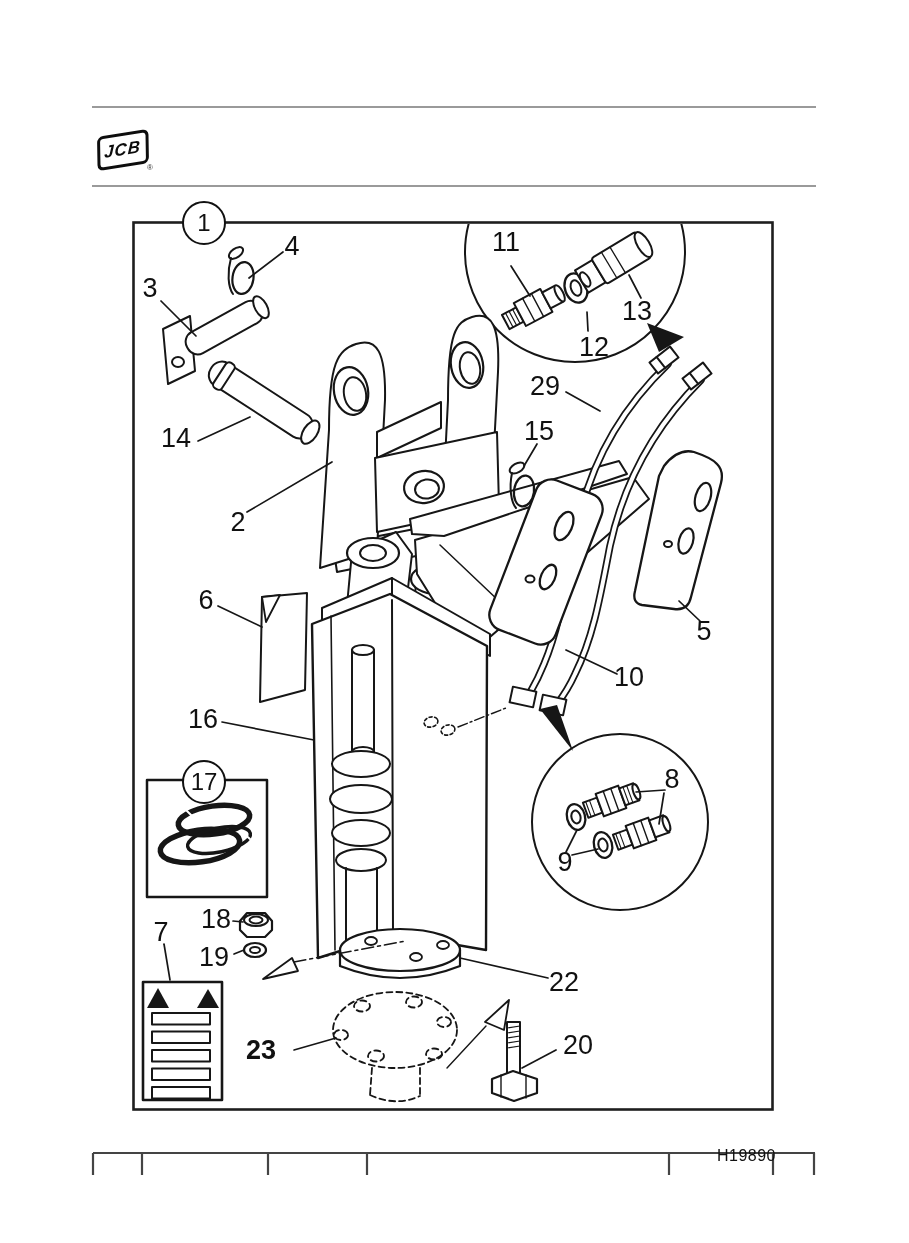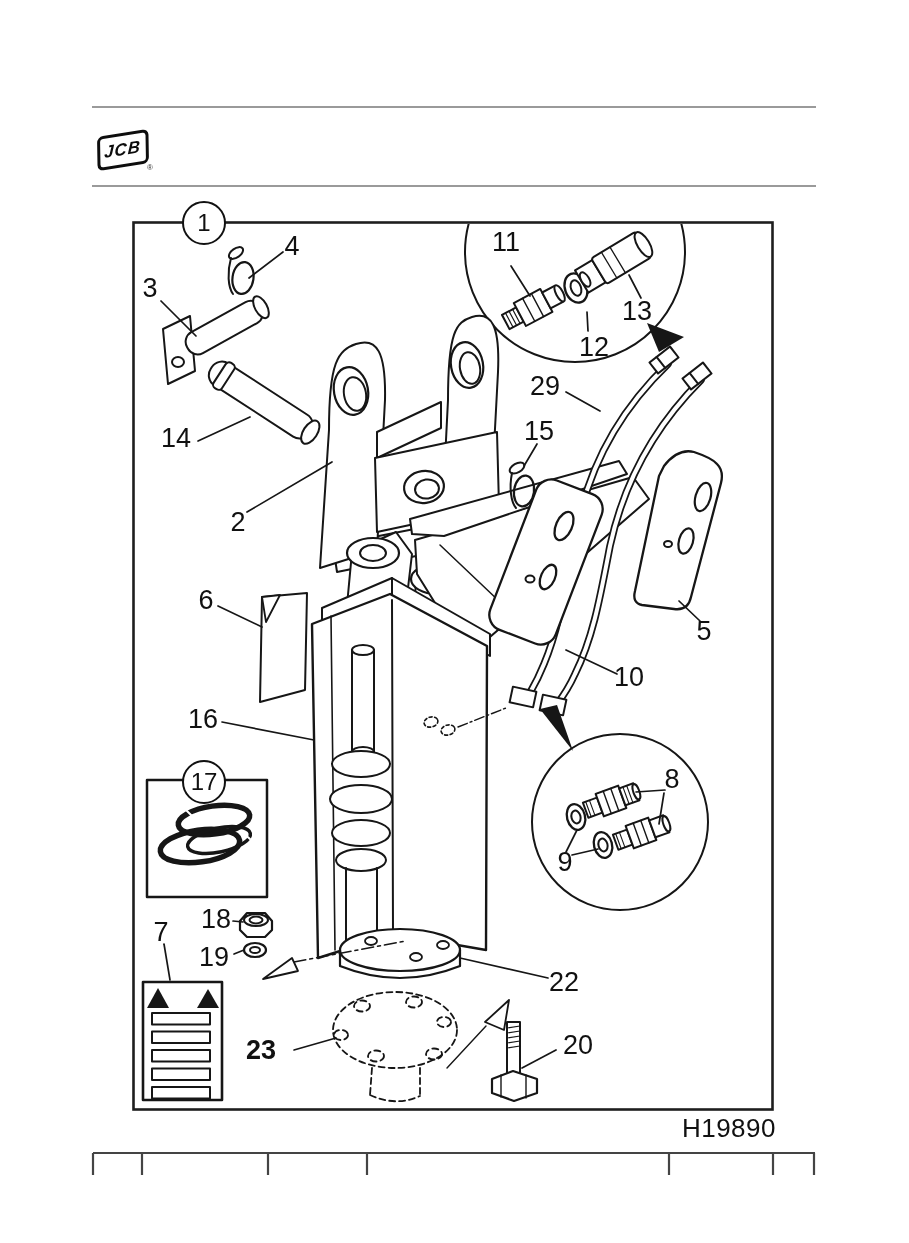--- a/index.html
+++ b/index.html
@@ -13,22 +13,22 @@
         display:flex;align-items:center;justify-content:center;}
   .logo span{font-weight:bold;font-style:italic;font-size:17px;letter-spacing:1px;color:#0d0d0d;
         transform:skewX(-4deg);}
   .regmark{position:absolute;left:147px;top:163px;font-size:8px;color:#333;}
   svg.art{position:absolute;left:0;top:0;}
   .lbl{position:absolute;transform:translate(-50%,-50%);font-size:27px;line-height:1;
        color:#111;white-space:nowrap;}
   .ccallout{position:absolute;transform:translate(-50%,-50%);width:40px;height:40px;
        border:2.6px solid #111;border-radius:50%;background:#fff;display:flex;
        align-items:center;justify-content:center;font-size:24px;}
-  .figcode{position:absolute;left:776px;top:1128px;transform:translate(-100%,-50%);
-       font-size:26px;letter-spacing:0.5px;}
+  .figcode{position:absolute;left:776px;top:1156px;transform:translate(-100%,-50%);
+       font-size:16px;letter-spacing:0.5px;}
 </style>
 </head>
 <body>
 
 <div class="page">
 
   <div class="rule r1"></div>
   <div class="logo">
     <span>JCB</span>
   </div>

